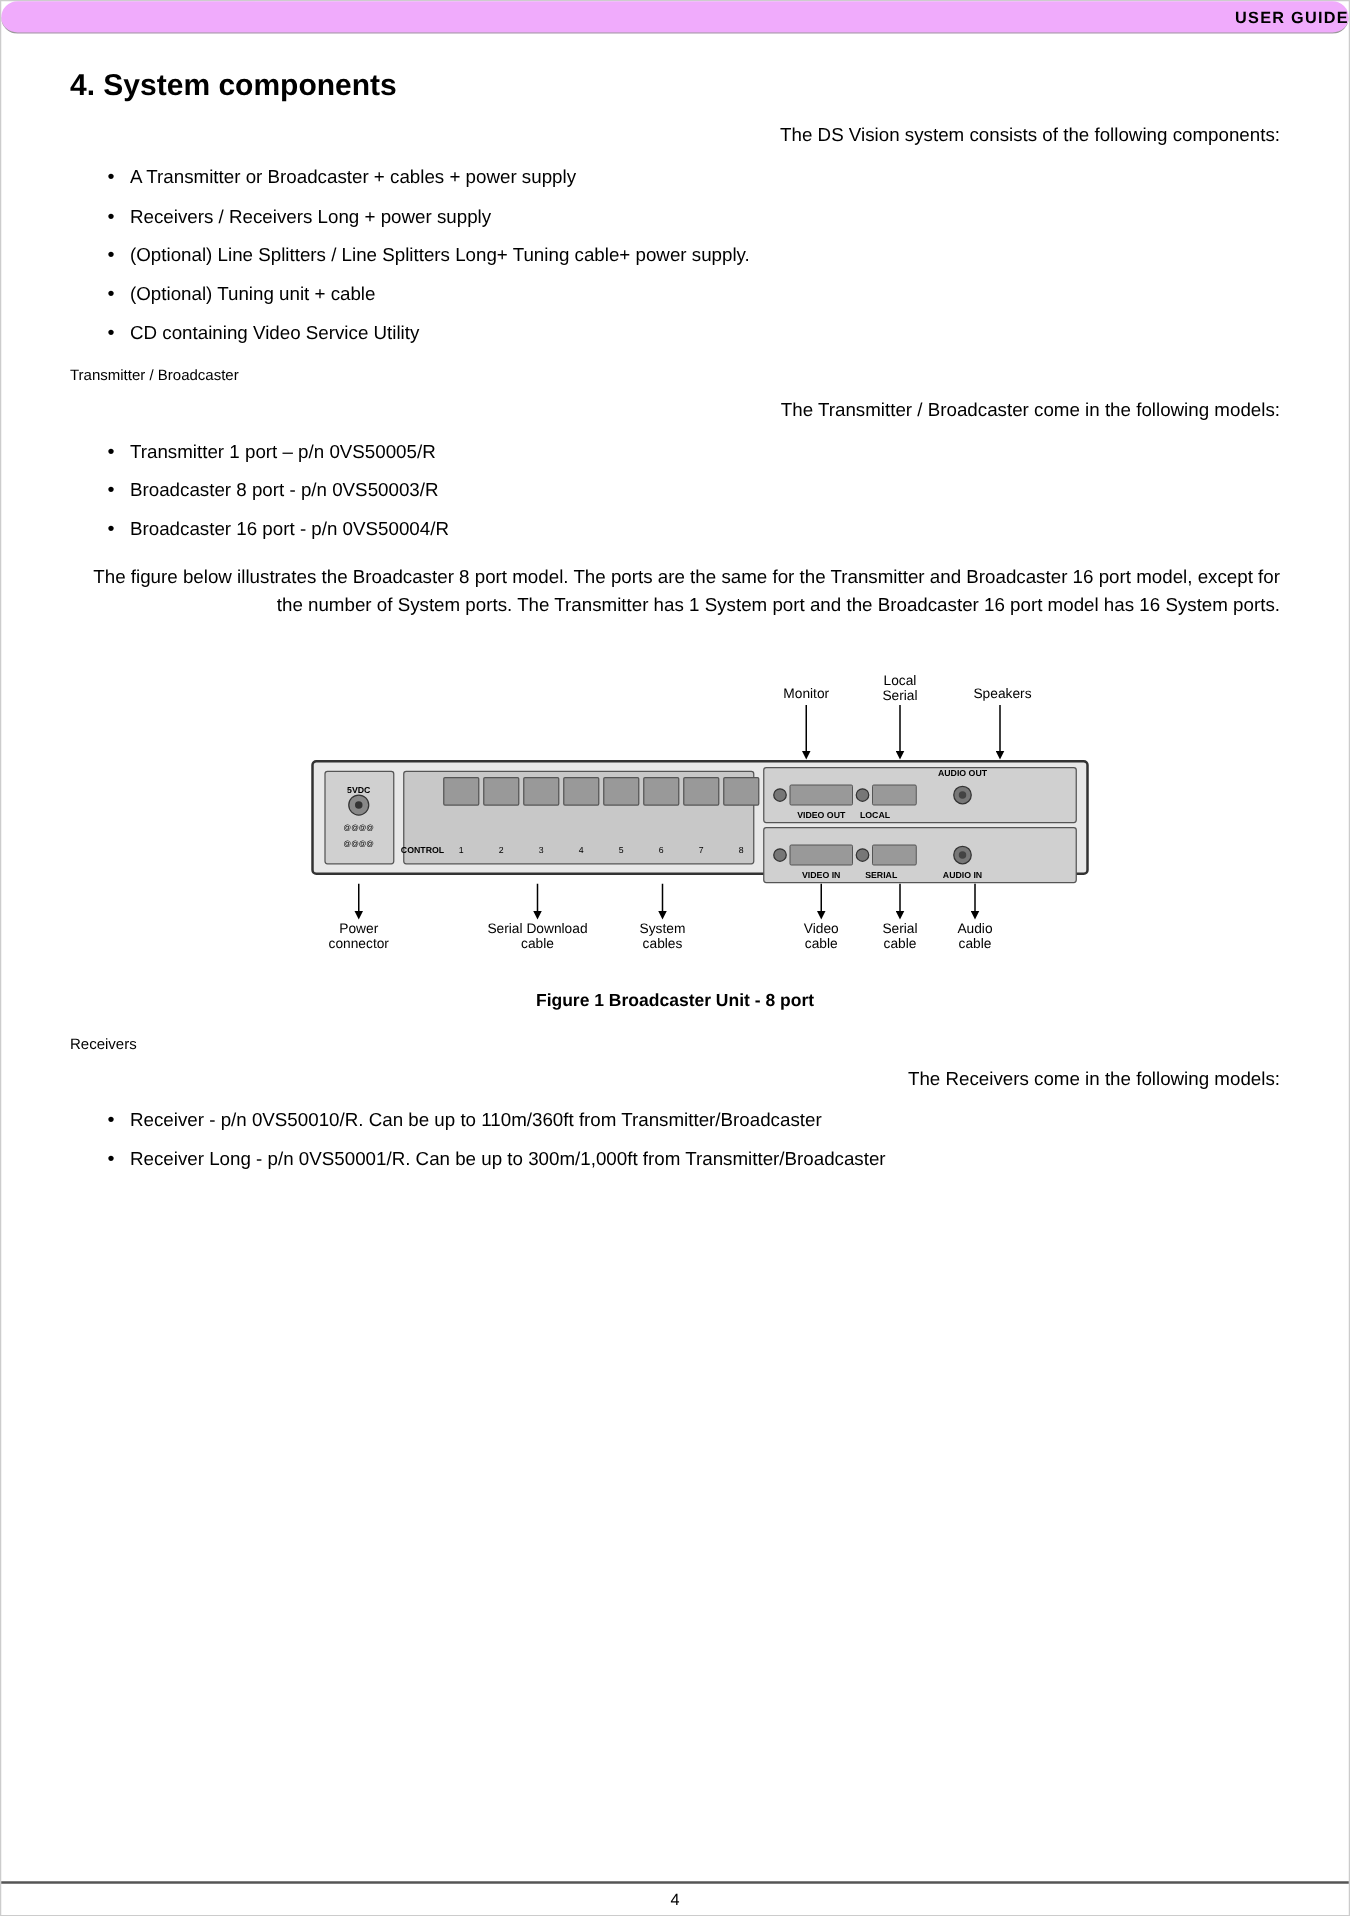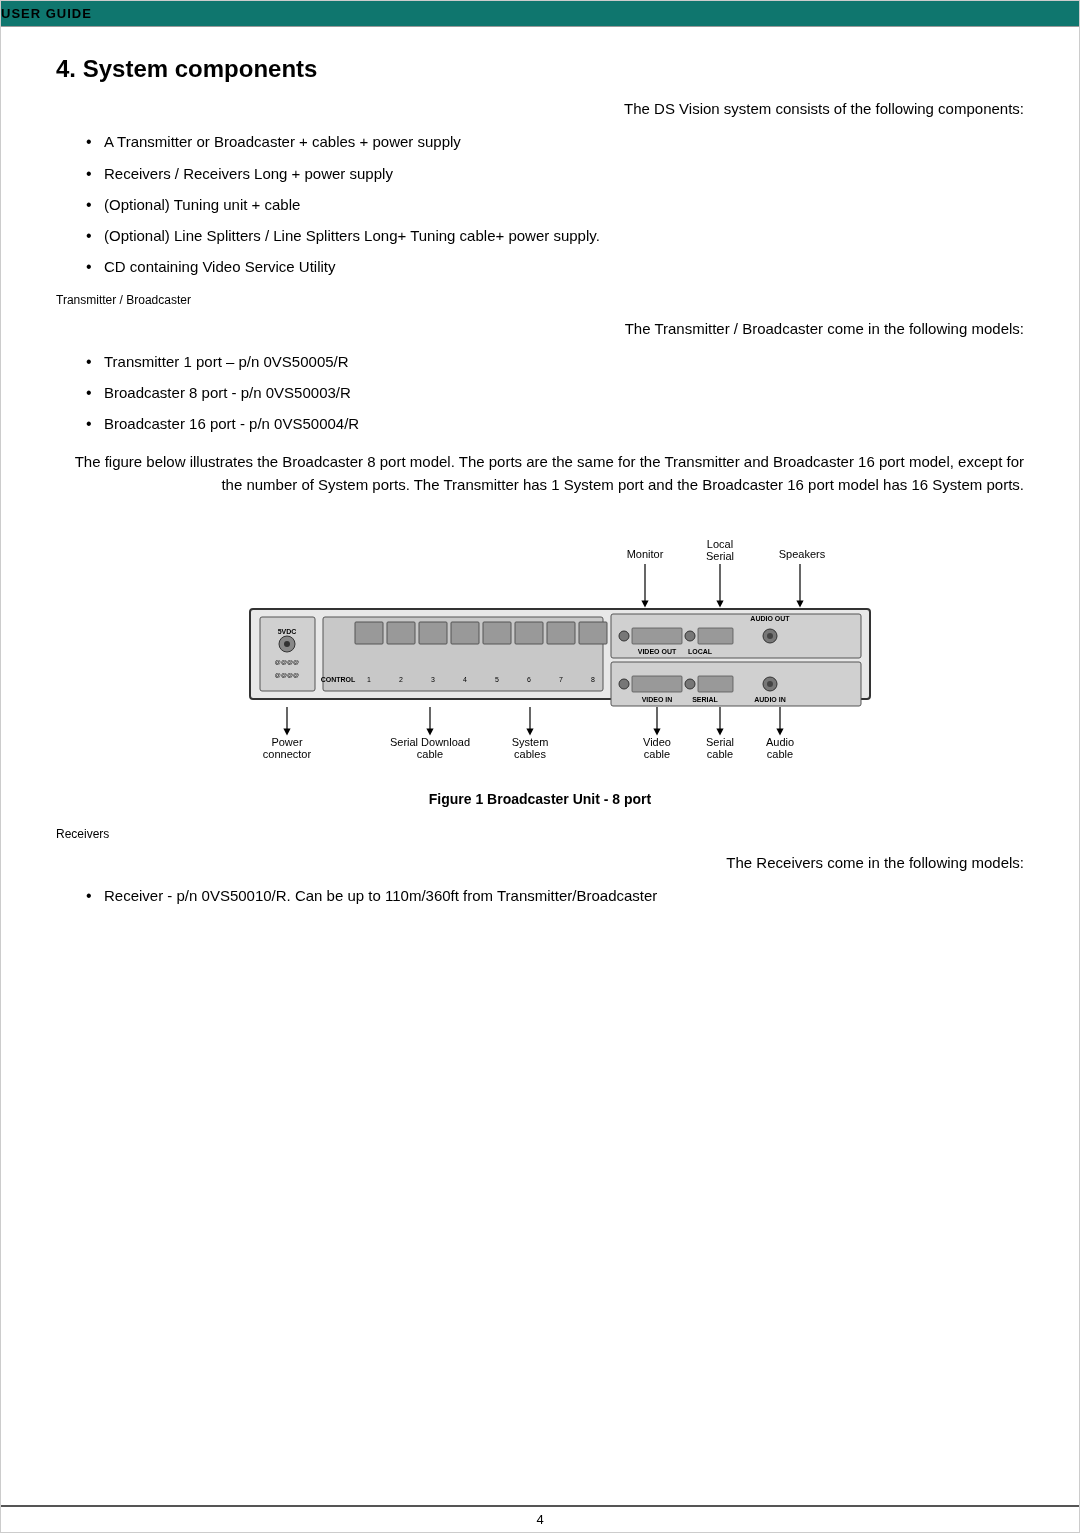--- a/index.html
+++ b/index.html
@@ -16,27 +16,28 @@
     }
 
     .page-wrapper {
       display: flex;
       flex-direction: column;
       flex: 1;
       border: 1px solid #ccc;
     }
 
     .header-bar {
-      background: #0f766e;
-      text-align: left;
+      background: #f0abfc;
+      text-align: right;
       padding: 5px 0;
       font-weight: bold;
       font-size: 13px;
       letter-spacing: 1px;
       border-bottom: 1px solid #999;
+      border-radius: 13px;
     }
 
     .content {
       padding: 28px 55px 28px 55px;
       flex: 1;
     }
 
     h1.section-title {
       font-size: 24px;
       font-weight: bold;
@@ -120,22 +121,22 @@
 
     <h1 class="section-title">
       <span>4.</span>&nbsp;<span>System components</span>
     </h1>
 
     <p>The DS Vision system consists of the following components:</p>
 
     <ul>
       <li><span>A Transmitter or Broadcaster + cables + power supply</span></li>
       <li><span>Receivers / Receivers Long + power supply</span></li>
+      <li><span>(Optional) Line Splitters / Line Splitters Long+ Tuning cable+ power supply.</span></li>
       <li><span>(Optional) Tuning unit + cable</span></li>
-      <li><span>(Optional) Line Splitters / Line Splitters Long+ Tuning cable+ power supply.</span></li>
       <li><span>CD containing Video Service Utility</span></li>
     </ul>
 
     <h2 class="subsection">Transmitter / Broadcaster</h2>
 
     <p>The Transmitter / Broadcaster come in the following models:</p>
 
     <ul>
       <li><span>Transmitter 1 port – p/n 0VS50005/R</span></li>
       <li><span>Broadcaster 8 port - p/n 0VS50003/R</span></li>
@@ -263,20 +264,21 @@
 
       <p class="figure-caption">Figure 1 Broadcaster Unit - 8 port</p>
     </div>
 
     <h2 class="subsection">Receivers</h2>
 
     <p>The Receivers come in the following models:</p>
 
     <ul>
       <li><span>Receiver - p/n 0VS50010/R. Can be up to 110m/360ft from Transmitter/Broadcaster</span></li>
+      <li><span>Receiver Long - p/n 0VS50001/R. Can be up to 300m/1,000ft from Transmitter/Broadcaster</span></li>
     </ul>
 
   </div>
 
   <div class="footer-bar">
     <span>4</span>
   </div>
 
 </div>
 

